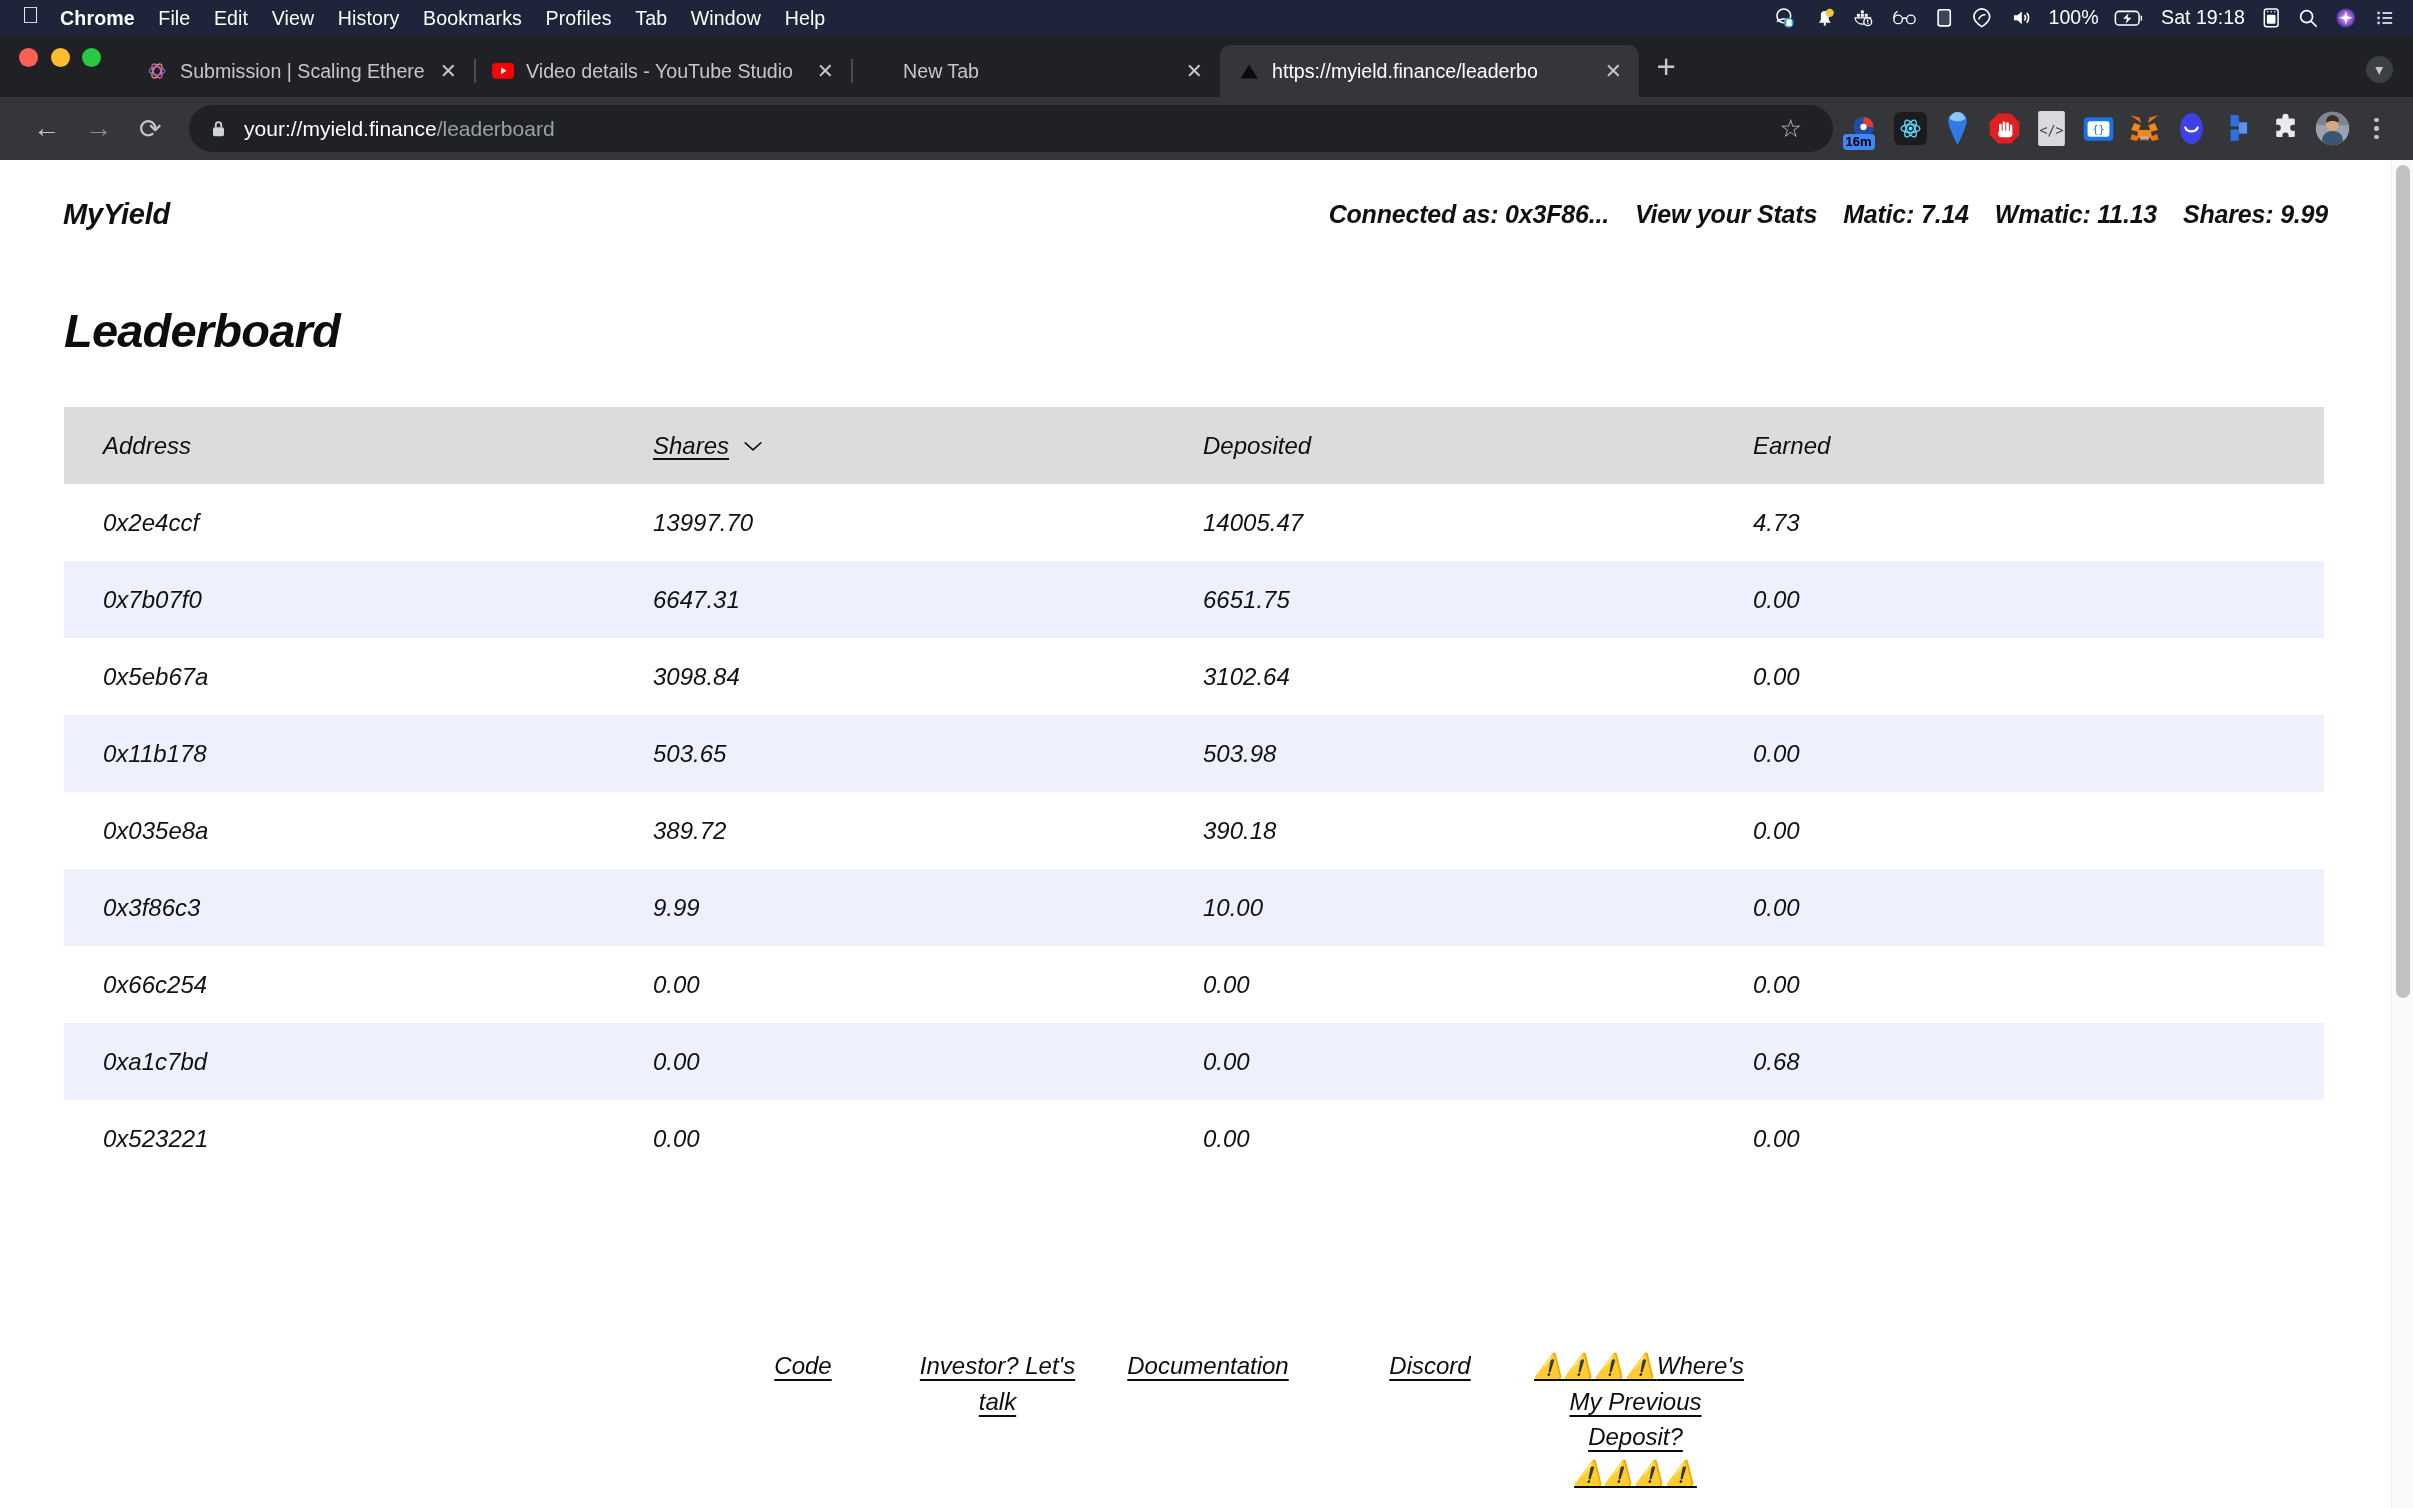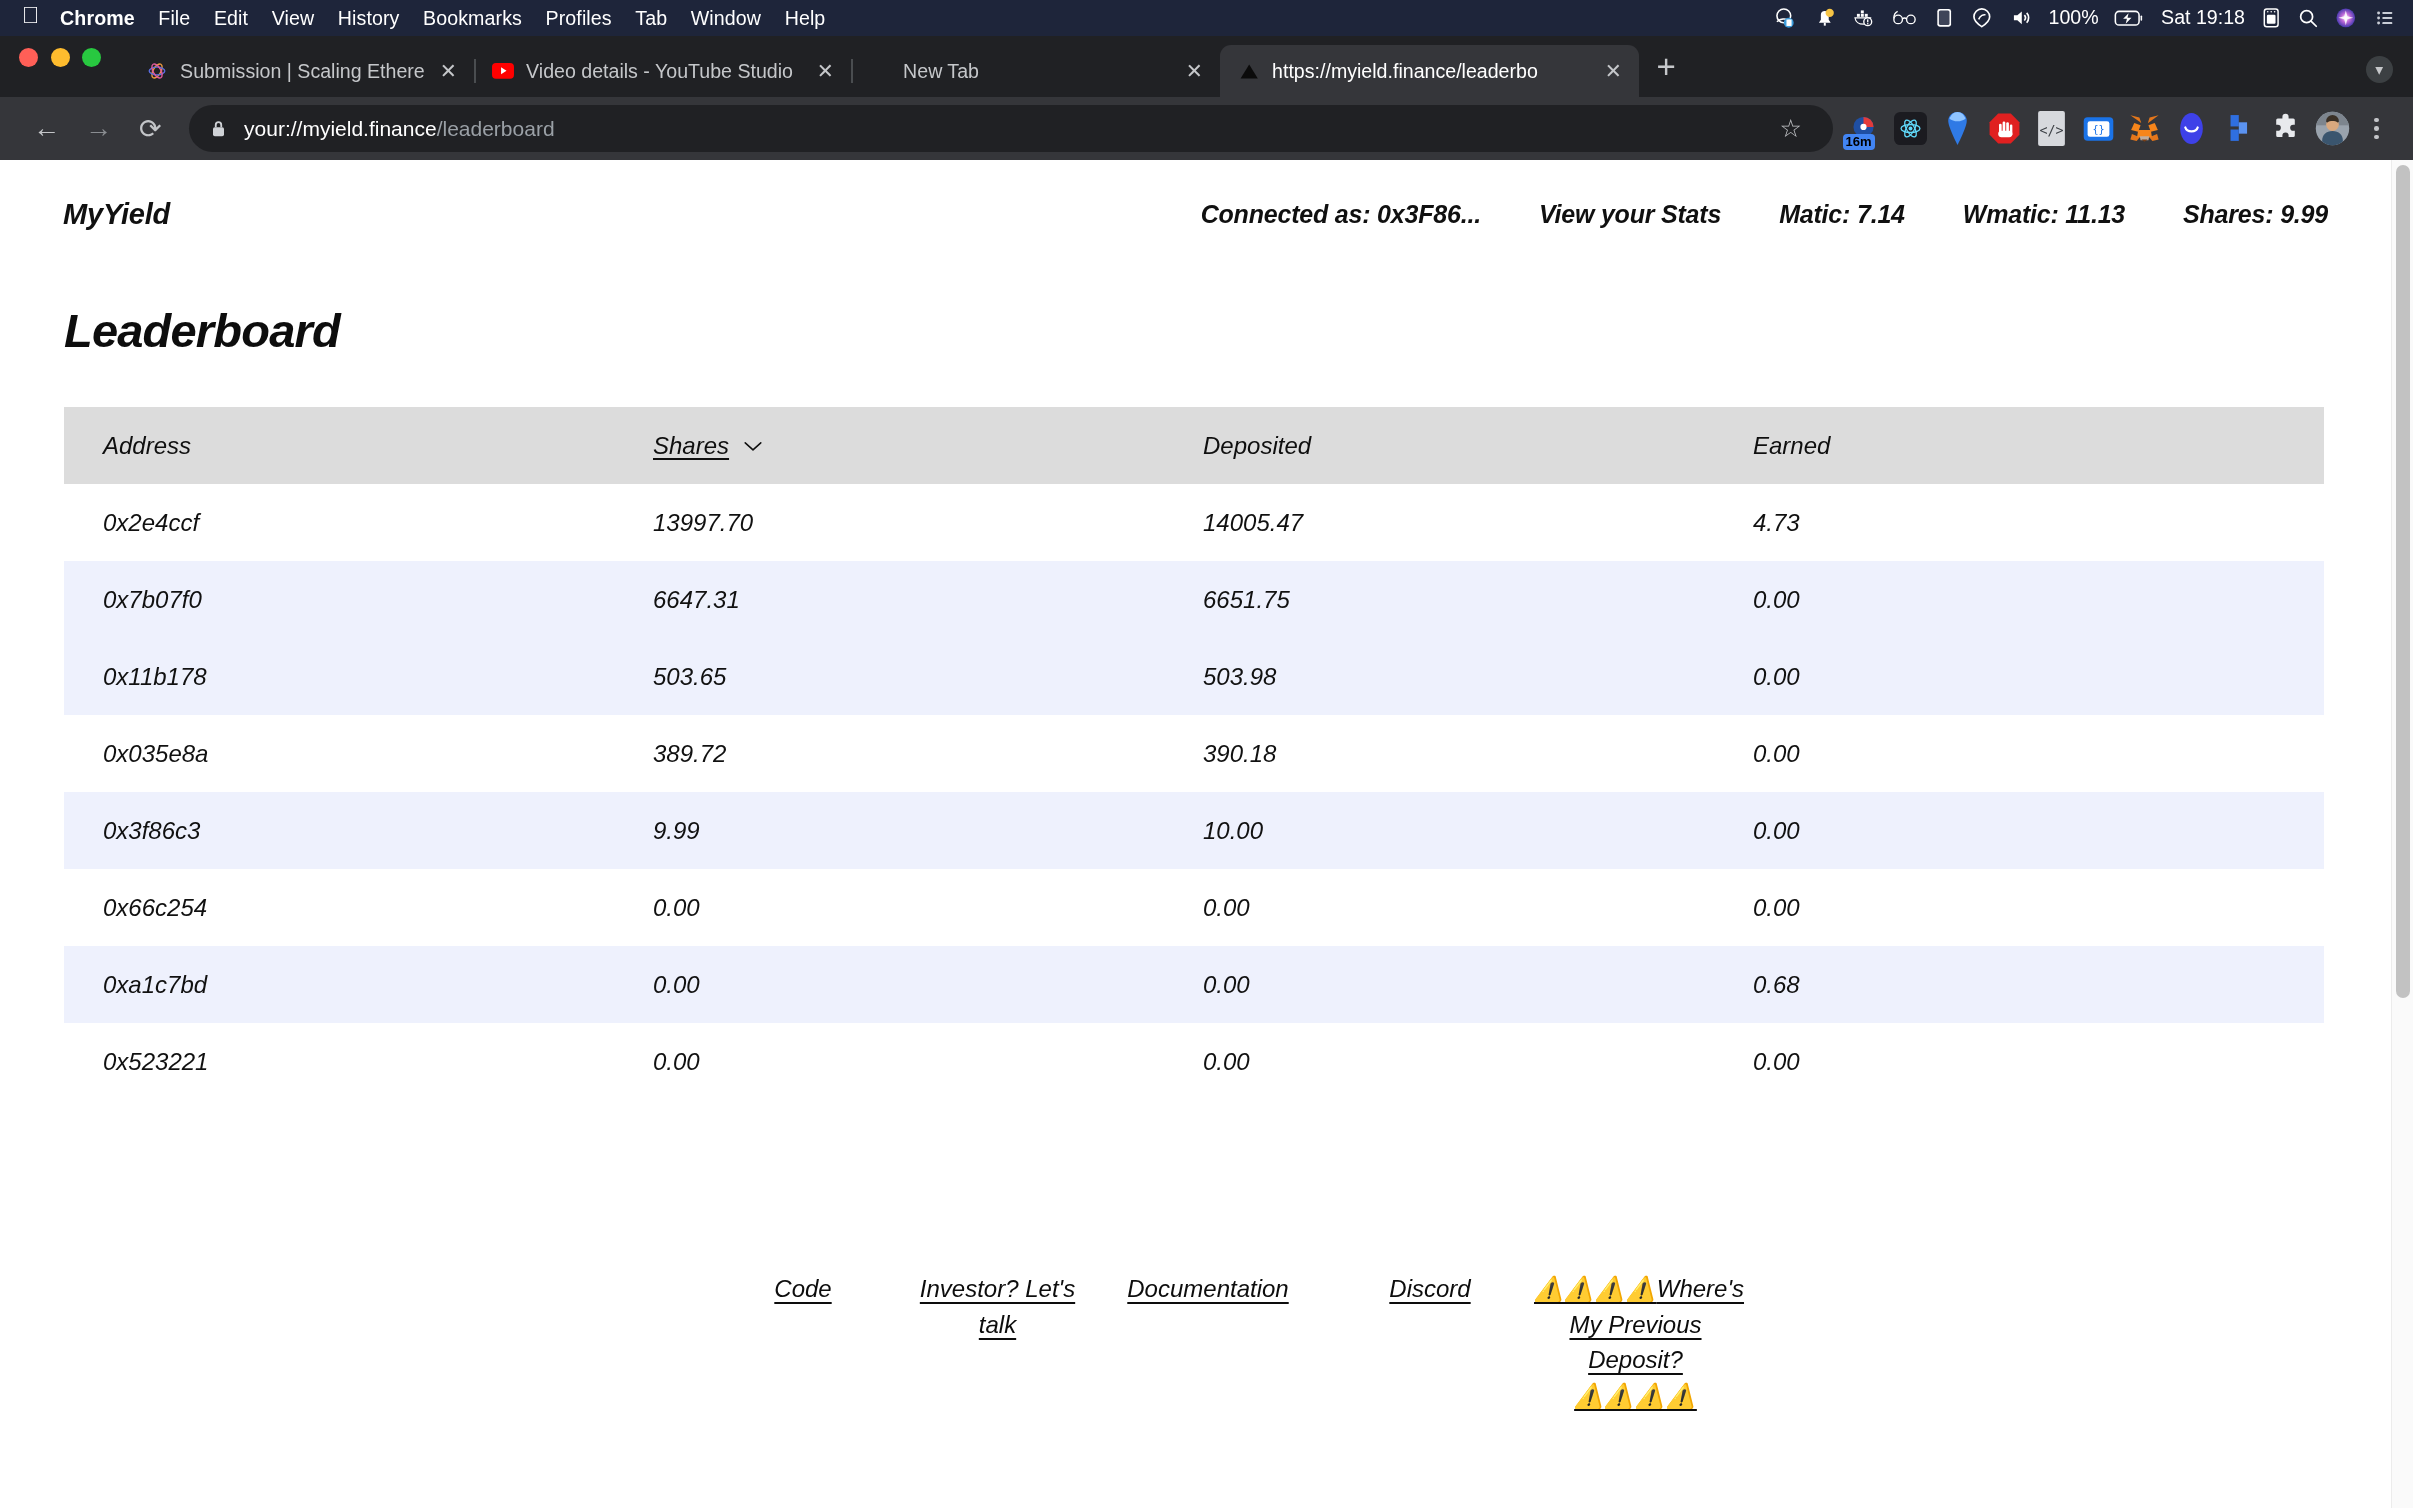--- a/index.html
+++ b/index.html
@@ -234,21 +234,21 @@
   .brand {
     font-size: 29px;
     font-weight: bold;
     color: #101010;
     letter-spacing: -0.2px;
   }
   .header-nav {
     margin-left: auto;
     display: flex;
     align-items: flex-end;
-    gap: 58px;
+    gap: 26px;
   }
   .header-nav .nav-link {
     font-size: 25px;
     font-weight: bold;
     color: #101010;
     white-space: nowrap;
     letter-spacing: -0.2px;
   }
   .page-title {
     font-size: 47px;
@@ -690,20 +690,26 @@
             <td>13997.70</td>
             <td>14005.47</td>
             <td>4.73</td>
           </tr>
           <tr class="even">
             <td>0x7b07f0</td>
             <td>6647.31</td>
             <td>6651.75</td>
             <td>0.00</td>
           </tr>
+          <tr class="odd">
+            <td>0x5eb67a</td>
+            <td>3098.84</td>
+            <td>3102.64</td>
+            <td>0.00</td>
+          </tr>
           <tr class="even">
             <td>0x11b178</td>
             <td>503.65</td>
             <td>503.98</td>
             <td>0.00</td>
           </tr>
           <tr class="odd">
             <td>0x035e8a</td>
             <td>389.72</td>
             <td>390.18</td>

